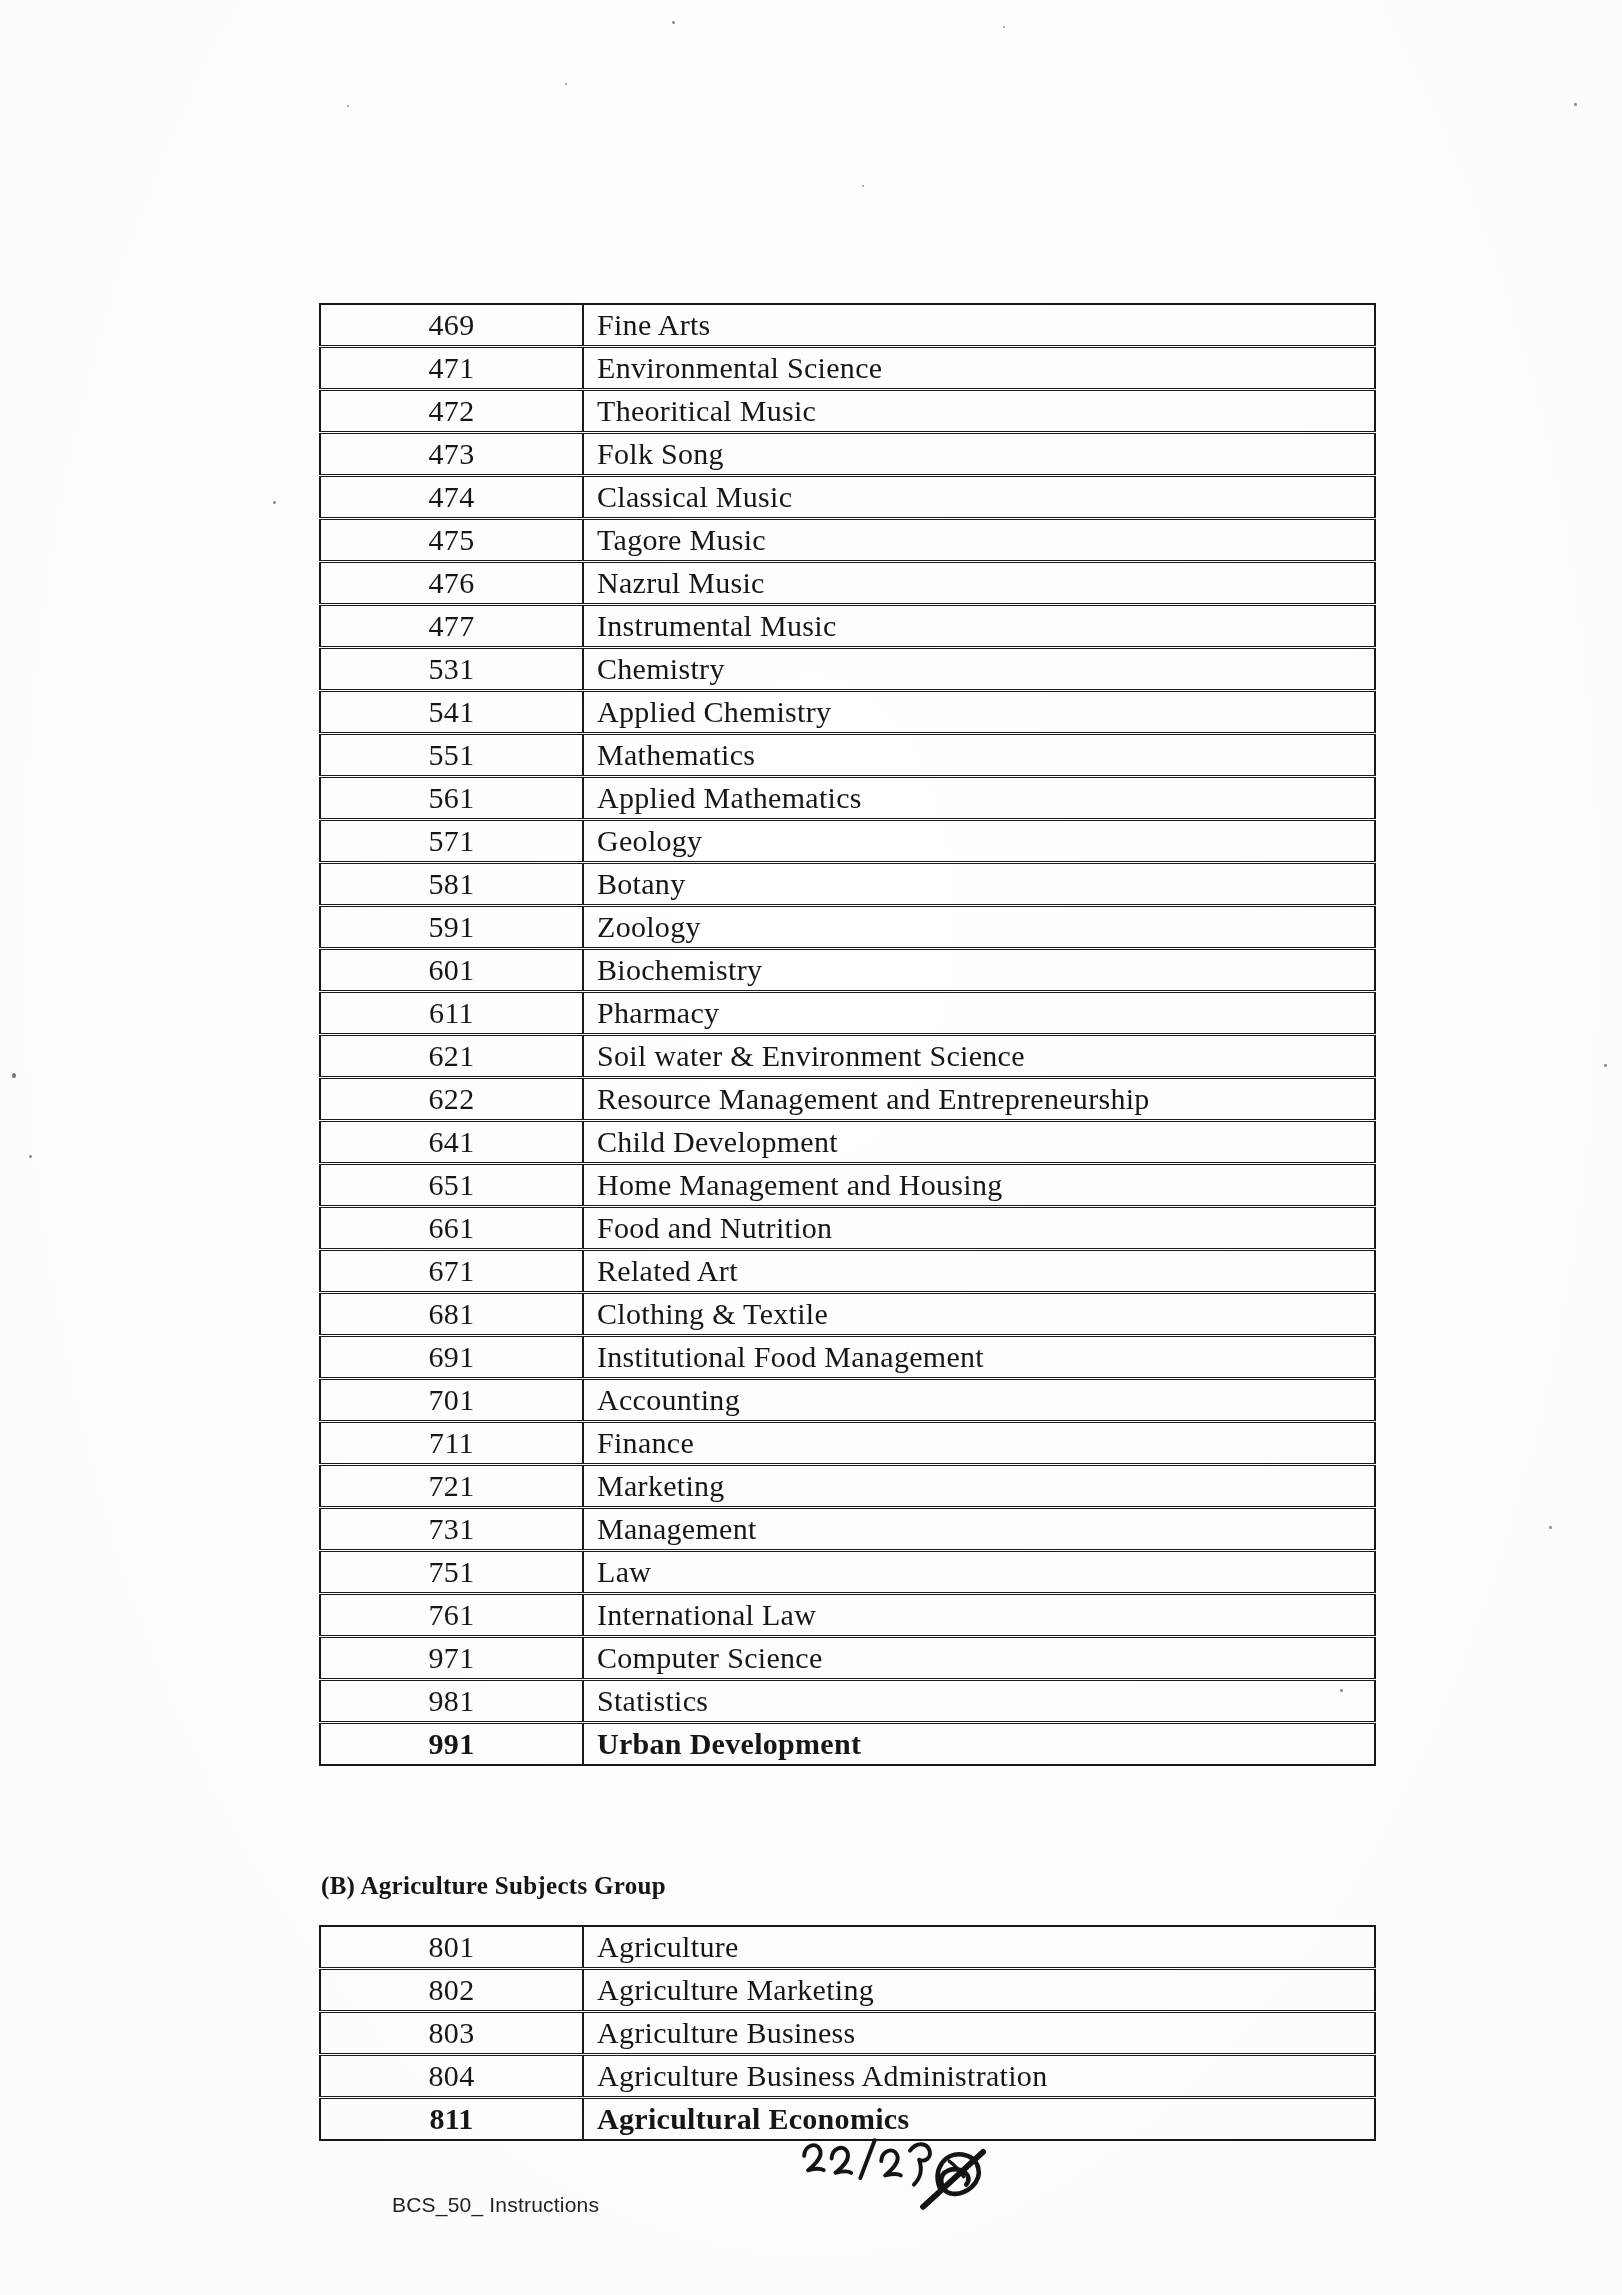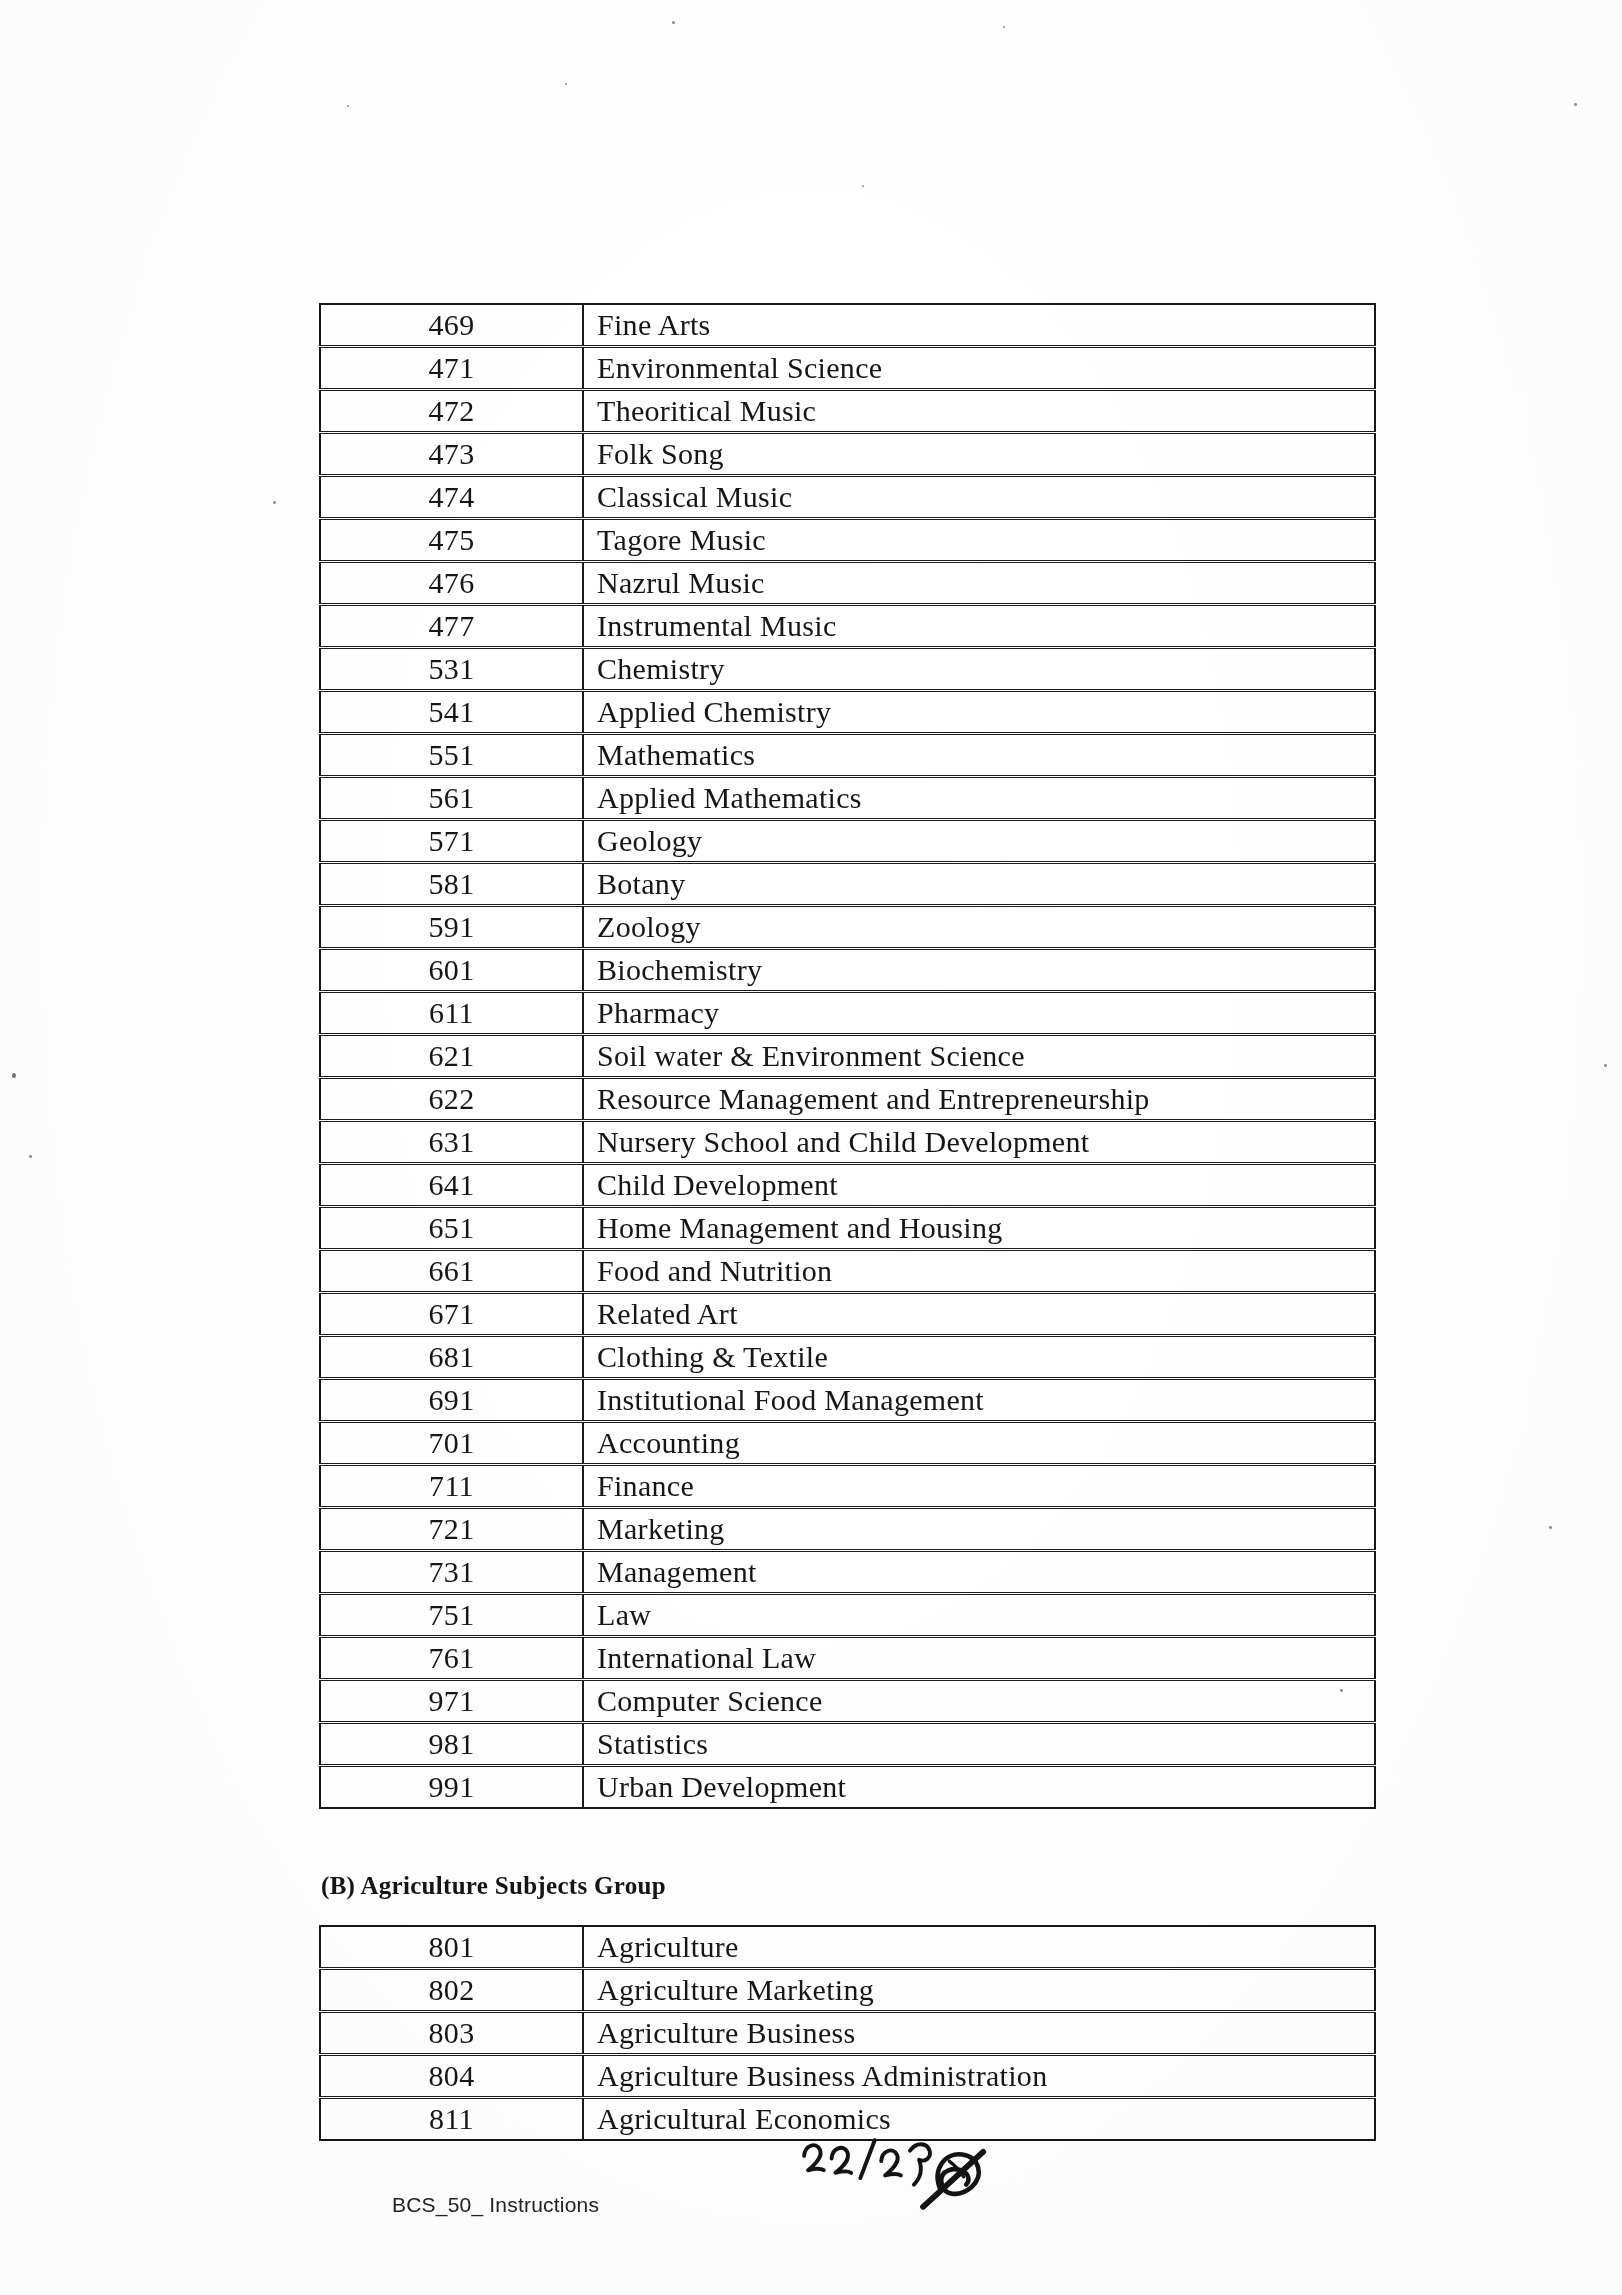--- a/index.html
+++ b/index.html
@@ -30,21 +30,21 @@
   #agri-table{top:1925px;}
   table.codes td{
     border-bottom:3.9px double #1b1b1b;
     height:38px;
     font-size:30px;
     letter-spacing:0.3px;
     vertical-align:middle;
     white-space:nowrap;
     overflow:hidden;
   }
-  table.codes tr:last-child td{border-bottom:none;}
+  table.codes tr:last-child td{border-bottom:none;font-weight:bold;}
   td.code-cell{
     width:259px;
     text-align:center;
     border-right:2px solid #1b1b1b;
   }
   td.name-cell{
     padding-left:13px;
   }
   .section-heading{
     position:absolute;
@@ -161,24 +161,20 @@
         </tr>
         <tr>
           <td class="code-cell">621</td>
           <td class="name-cell">Soil water &amp; Environment Science</td>
         </tr>
         <tr>
           <td class="code-cell">622</td>
           <td class="name-cell">Resource Management and Entrepreneurship</td>
         </tr>
         <tr>
-          <td class="code-cell">631</td>
-          <td class="name-cell">Nursery School and Child Development</td>
-        </tr>
-        <tr>
           <td class="code-cell">641</td>
           <td class="name-cell">Child Development</td>
         </tr>
         <tr>
           <td class="code-cell">651</td>
           <td class="name-cell">Home Management and Housing</td>
         </tr>
         <tr>
           <td class="code-cell">661</td>
           <td class="name-cell">Food and Nutrition</td>

